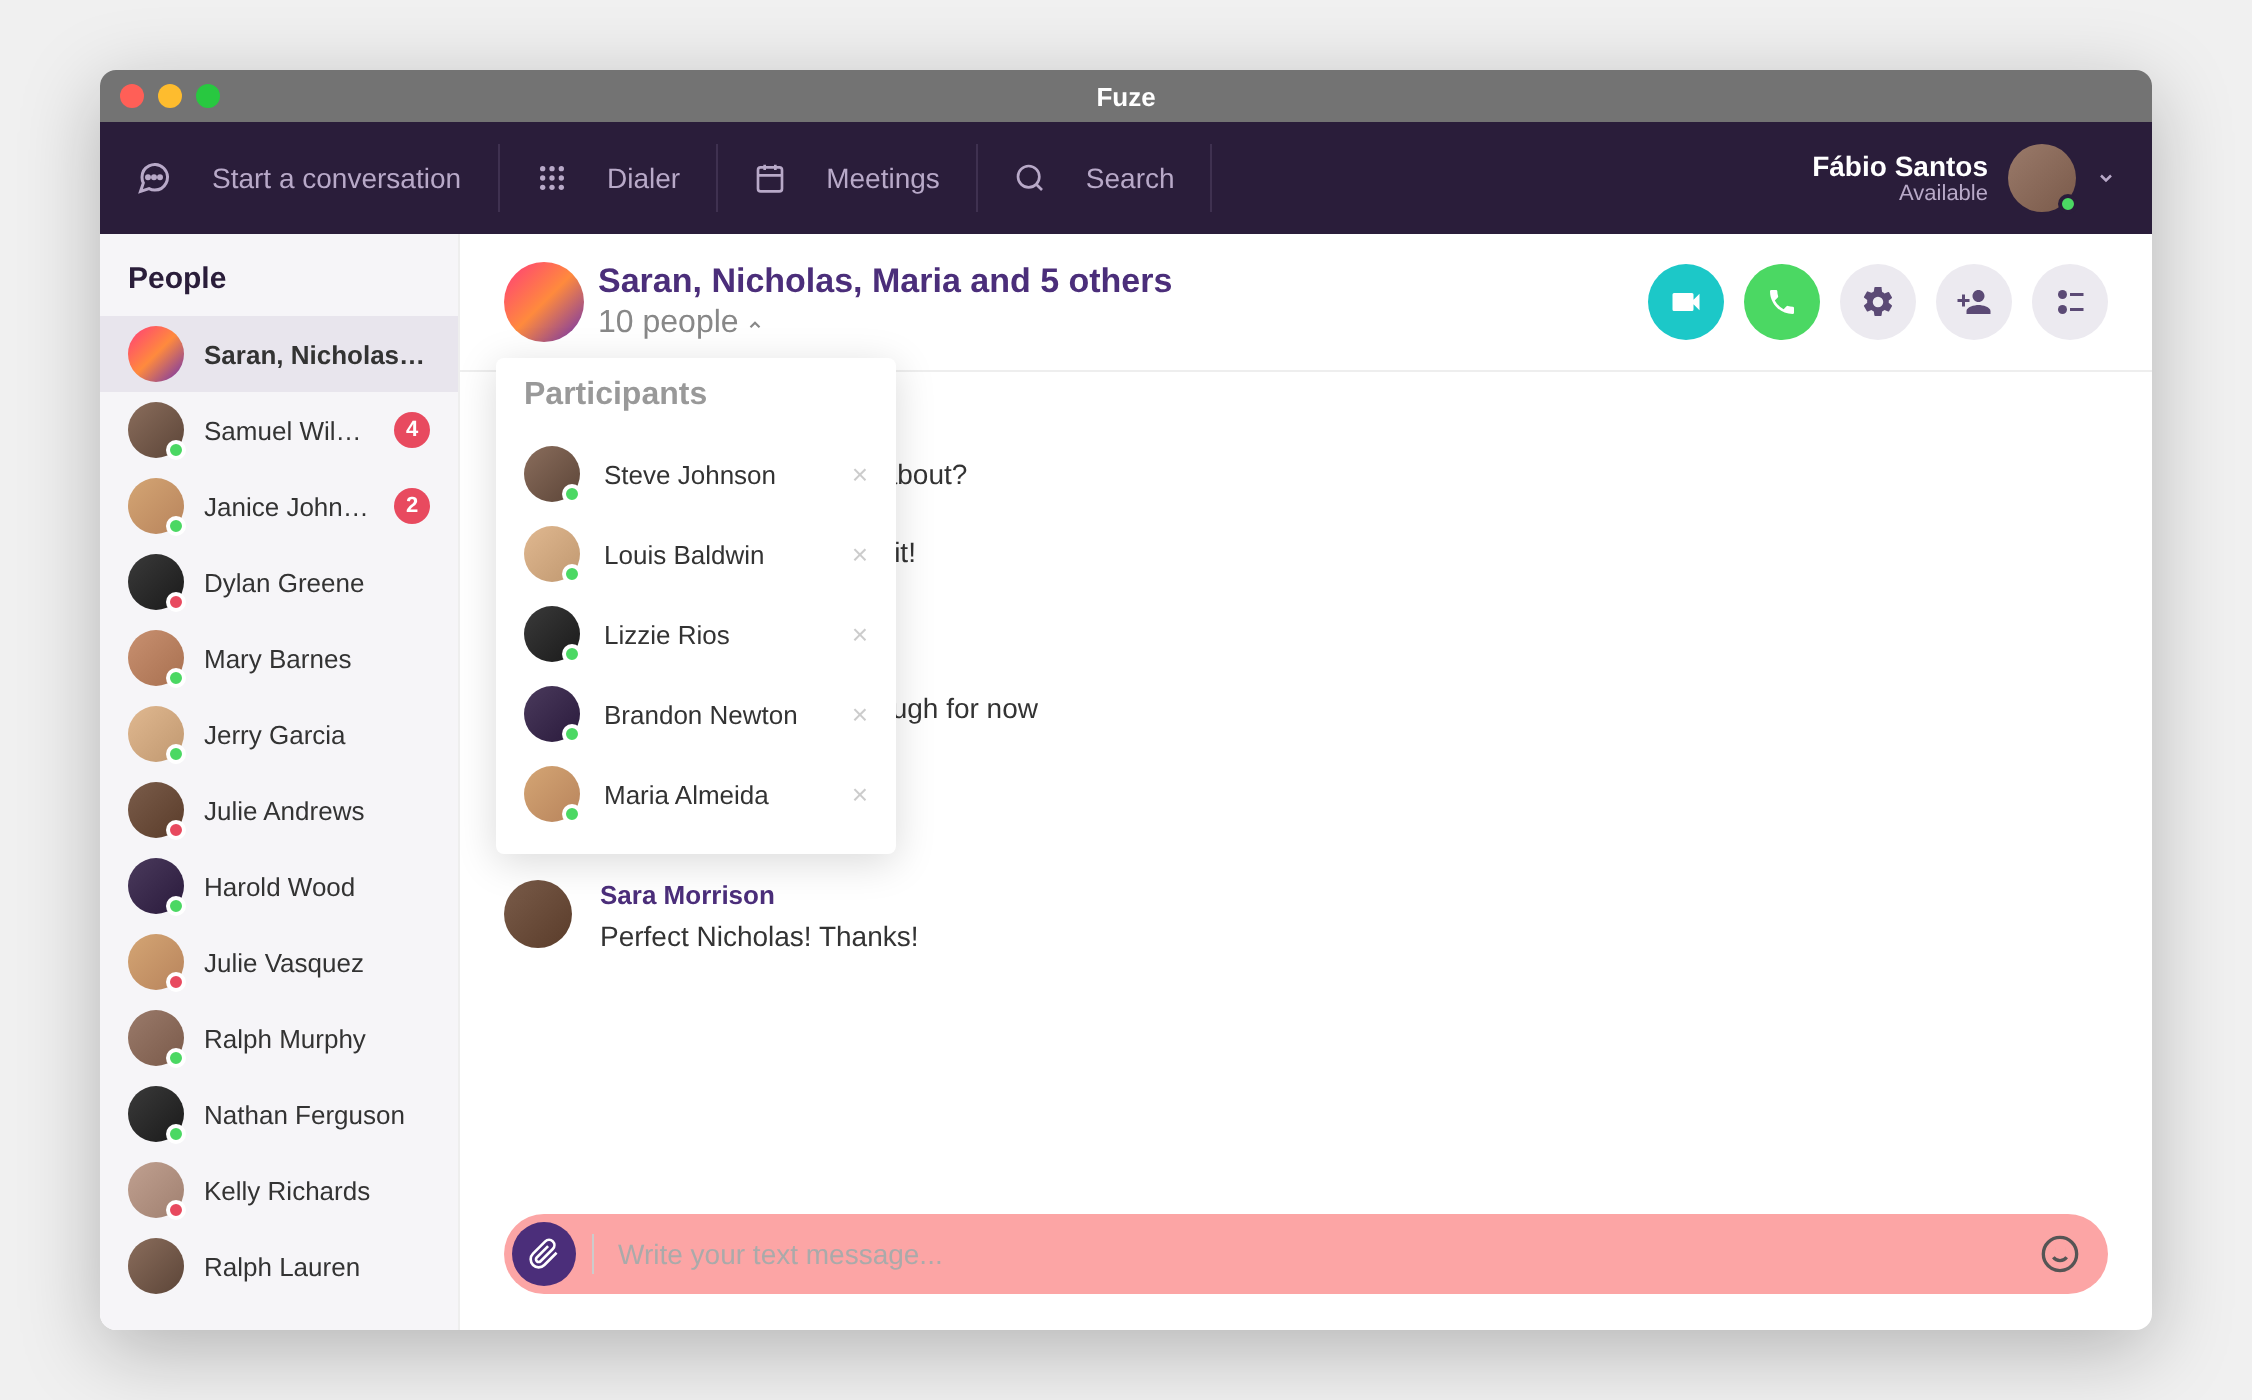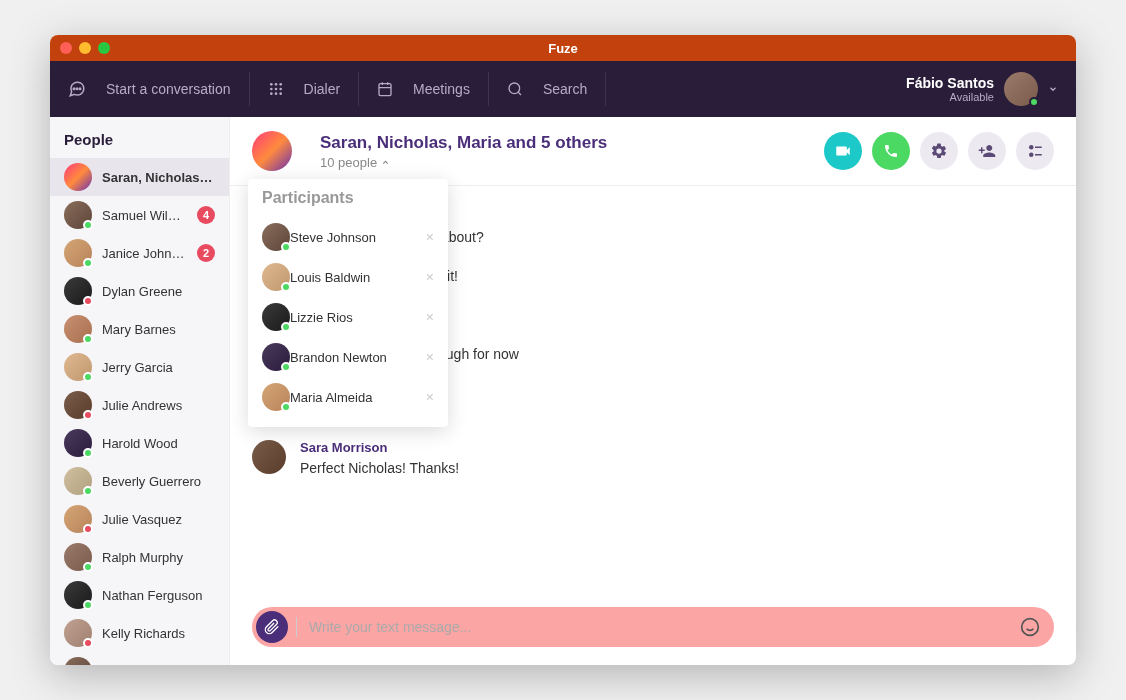--- a/index.html
+++ b/index.html
@@ -16,21 +16,21 @@
     height: 630px;
     background: #fff;
     border-radius: 8px;
     overflow: hidden;
     box-shadow: 0 10px 40px rgba(0,0,0,0.25);
     display: flex;
     flex-direction: column;
     position: relative;
   }
   .titlebar {
-    background: #c2410c;
+    background: #737373;
     height: 26px;
     display: flex;
     align-items: center;
     justify-content: center;
     position: relative;
     color: #fff;
     font-size: 13px;
     font-weight: 600;
   }
   .traffic-lights {
@@ -156,30 +156,30 @@
     flex: 1;
     display: flex;
     flex-direction: column;
     position: relative;
     overflow: hidden;
   }
   .chat-header {
     display: flex;
     align-items: center;
     padding: 14px 22px;
-    gap: 28px;
+    gap: 7px;
     border-bottom: 1px solid #eee;
   }
   .chat-title {
     font-size: 17px;
     font-weight: 700;
     color: #4b2e7a;
   }
   .chat-sub {
-    font-size: 13px;
+    font-size: 16px;
     color: #888;
     margin-top: 2px;
     cursor: pointer;
     display: flex;
     align-items: center;
     gap: 4px;
   }
   .header-actions {
     margin-left: auto;
     display: flex;
@@ -282,20 +282,21 @@
   .pop-list {
     max-height: 230px;
     overflow-y: auto;
     padding-right: 6px;
   }
   .pop-list::-webkit-scrollbar { width: 5px; }
   .pop-list::-webkit-scrollbar-thumb { background: #ccc; border-radius: 3px; }
   .pop-item {
     display: flex;
     align-items: center;
+    gap: 12px;
     padding: 6px 0;
     font-size: 13px;
     color: #333;
   }
   .pop-item .pname { flex: 1; }
   .remove-x {
     color: #ccc;
     font-size: 14px;
     cursor: pointer;
     padding: 0 4px;
@@ -428,26 +429,20 @@
             </div>
             <div class="name">Julie Andrews</div>
           </div>
           <div class="sb-item">
             <div class="avatar small av7">
               <div class="presence green"></div>
             </div>
             <div class="name">Harold Wood</div>
           </div>
           <div class="sb-item">
-            <div class="avatar small av8">
-              <div class="presence green"></div>
-            </div>
-            <div class="name">Beverly Guerrero</div>
-          </div>
-          <div class="sb-item">
             <div class="avatar small av2">
               <div class="presence red"></div>
             </div>
             <div class="name">Julie Vasquez</div>
           </div>
           <div class="sb-item">
             <div class="avatar small av9">
               <div class="presence green"></div>
             </div>
             <div class="name">Ralph Murphy</div>

